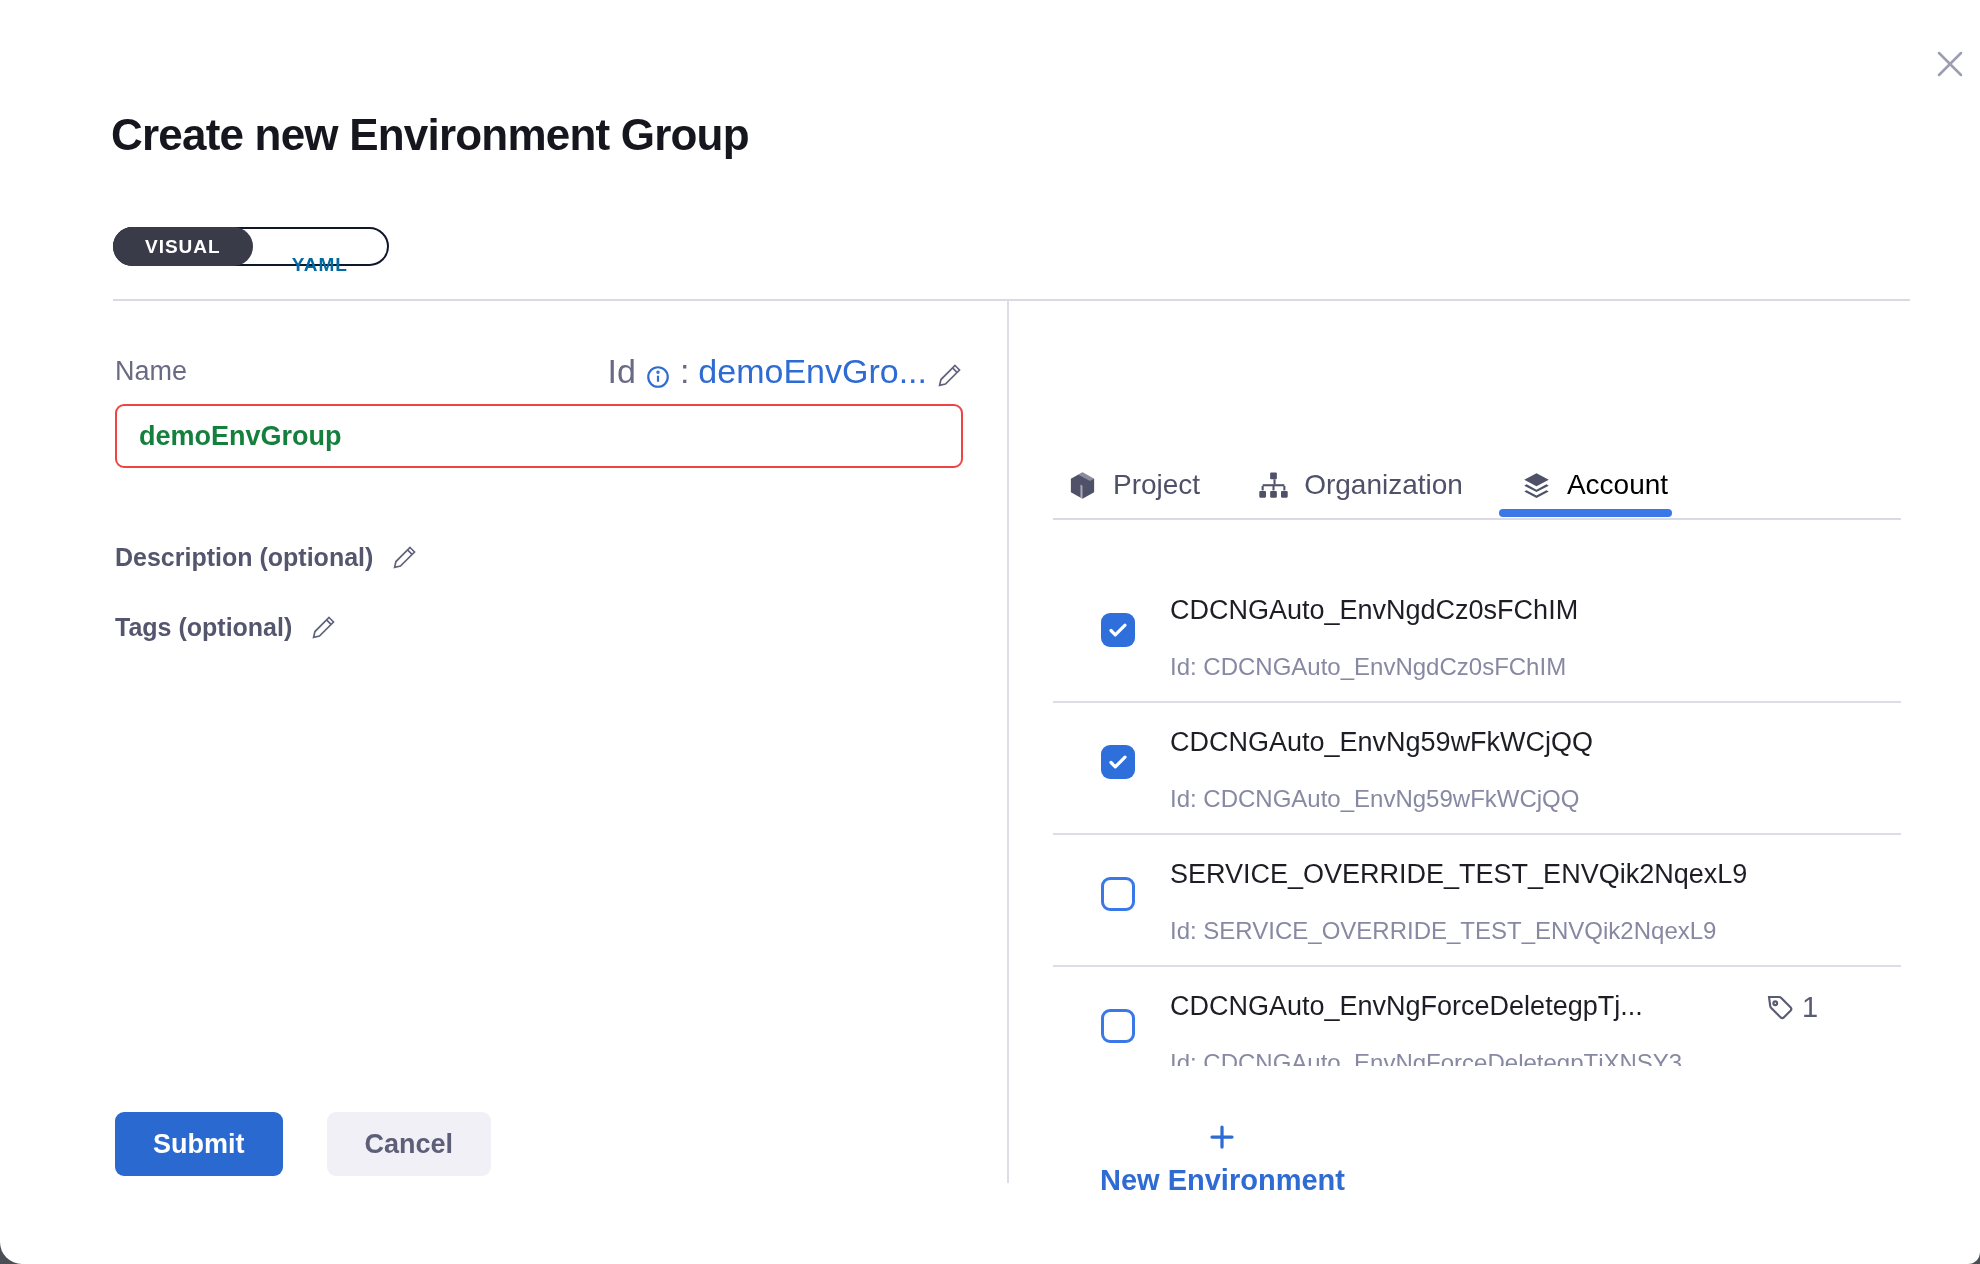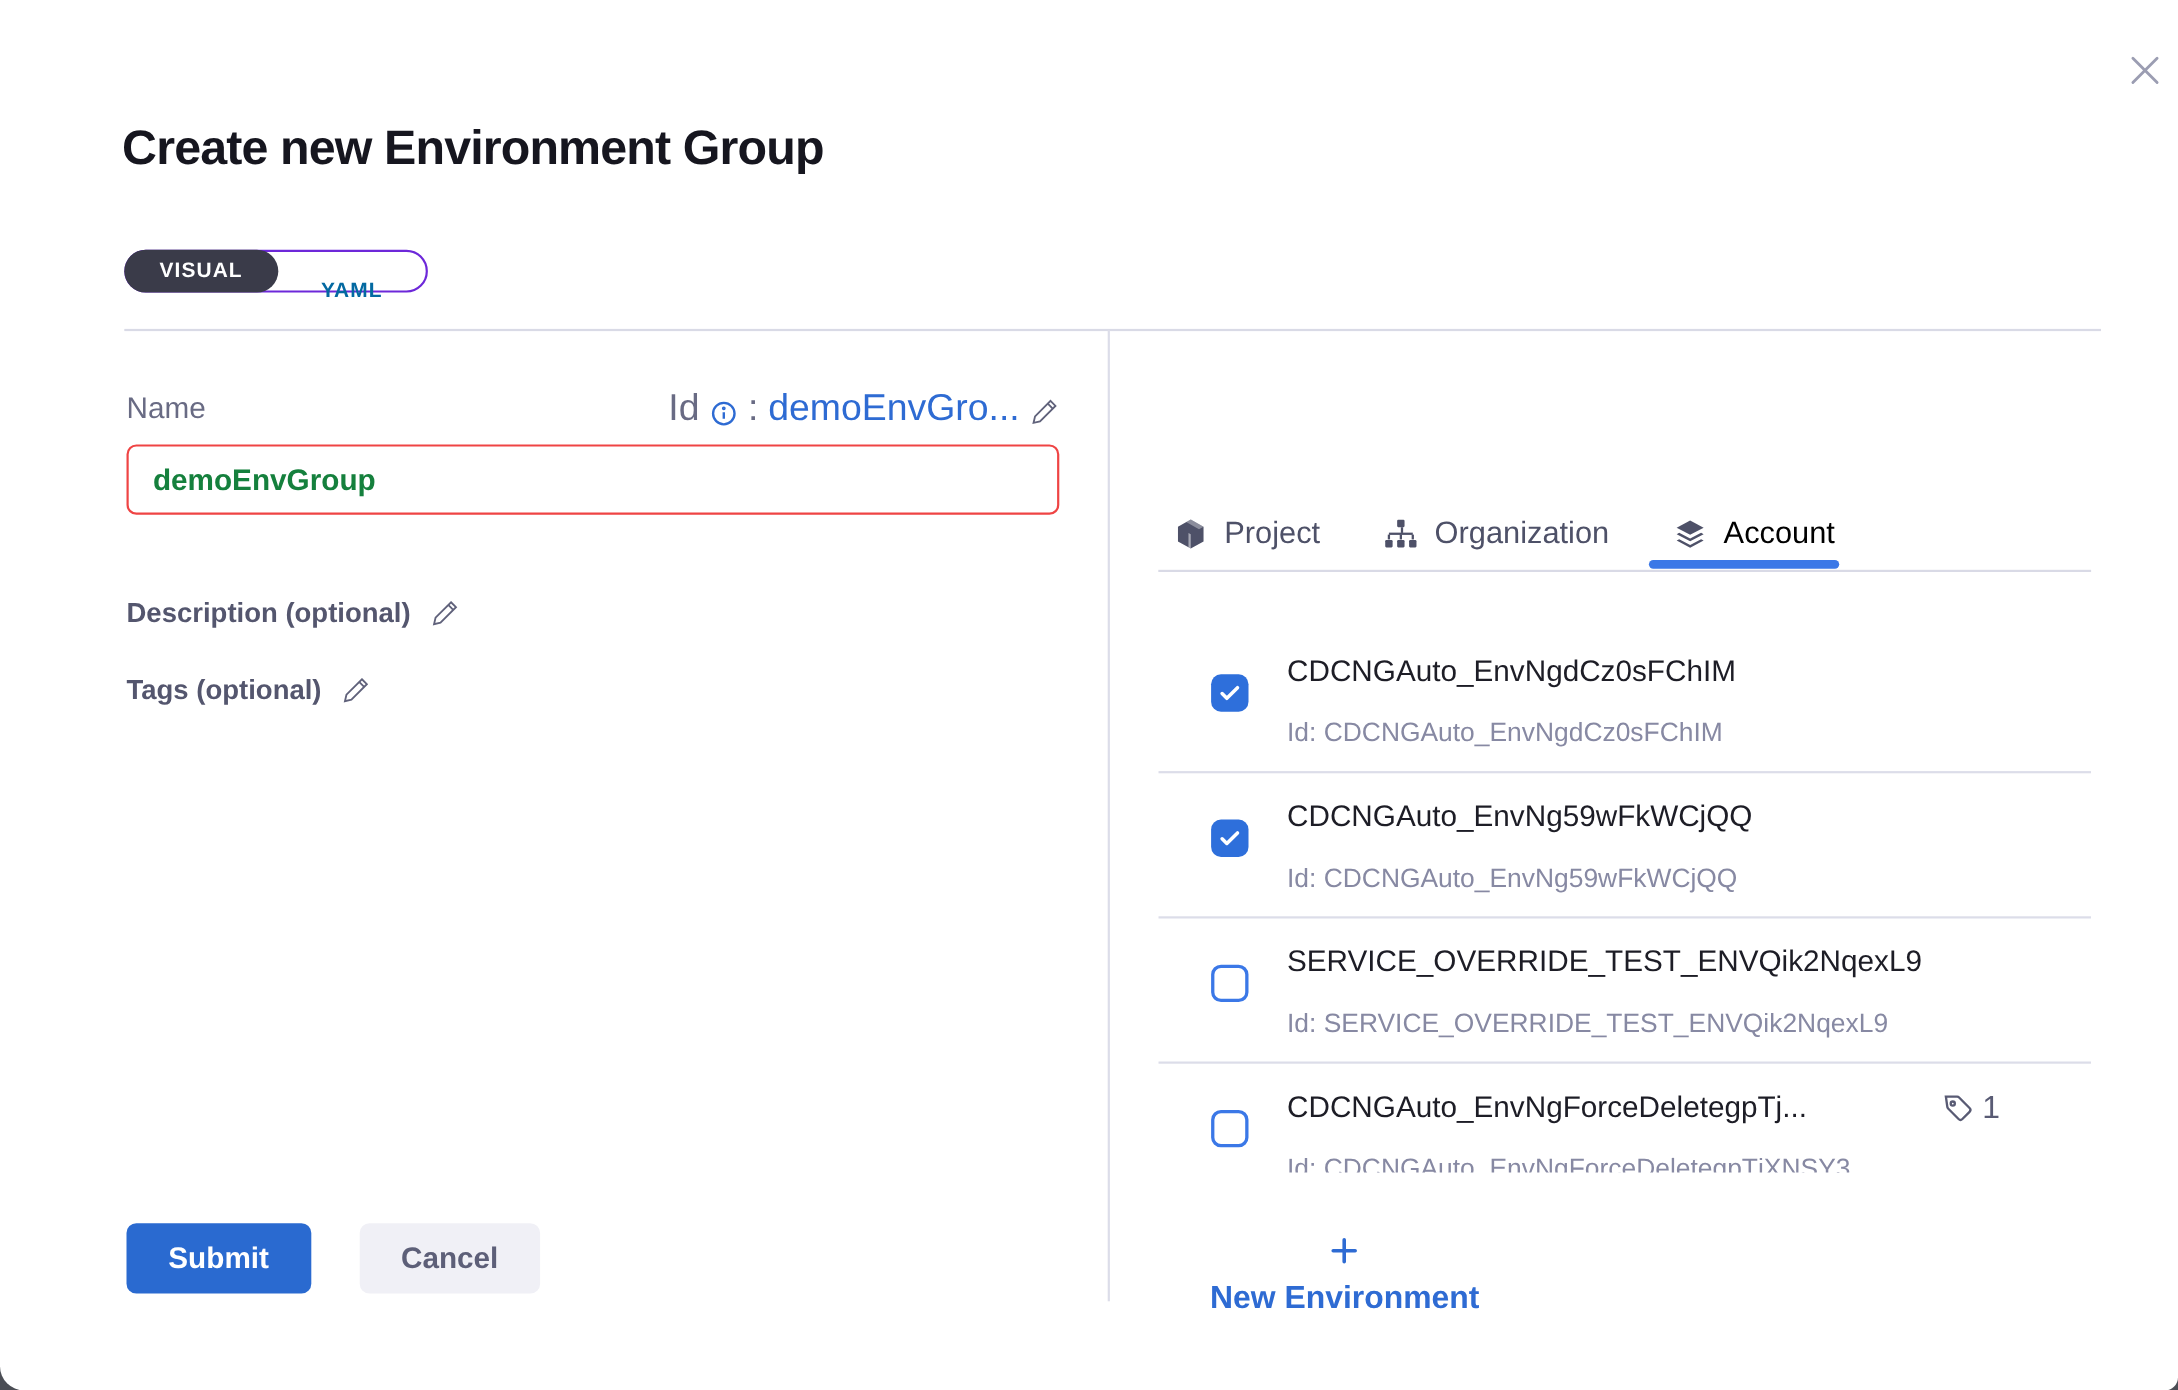--- a/index.html
+++ b/index.html
@@ -24,21 +24,21 @@
   }
   .close-btn svg { width:44px; height:44px; }
   .page-title {
     position:absolute; left:111px; top:110px;
     font-size:44px; font-weight:700; color:#16161f; letter-spacing:-0.8px;
   }
   
   .view-toggle {
     position:absolute; left:113px; top:227px;
     width:276px; height:39px;
-    border:2px solid #6d28d9; border-radius:20px;
+    border:2px solid #0f172a; border-radius:20px;
     background:#ffffff; display:flex;justify-content:space-between;
   }
   .toggle-seg {
     width:50%; display:flex; align-items:center; justify-content:center;
     font-size:19px; font-weight:700; letter-spacing:1px; color:#0369a1;
     cursor:pointer;
     margin-top:36px;
   }
   .toggle-seg.active {
     background:#3a3b49; color:#ffffff;

